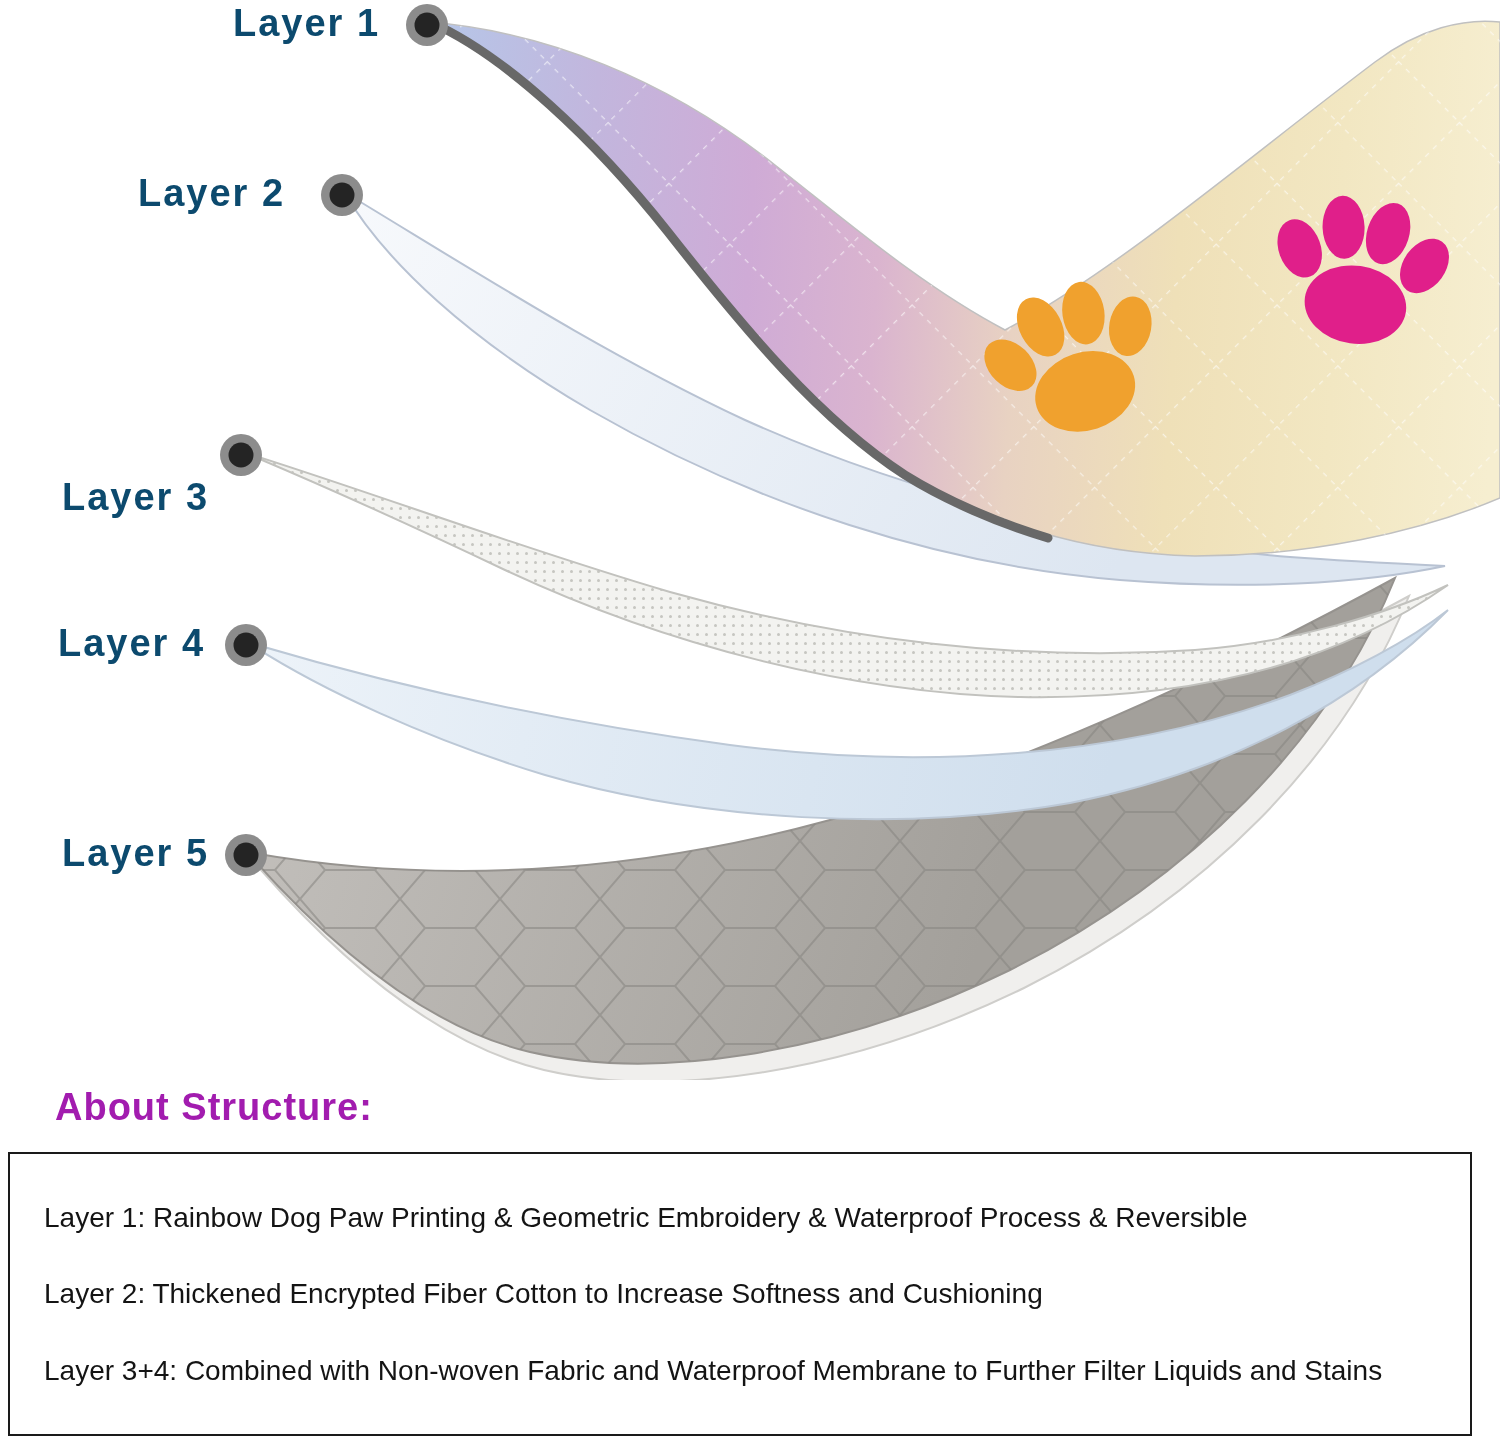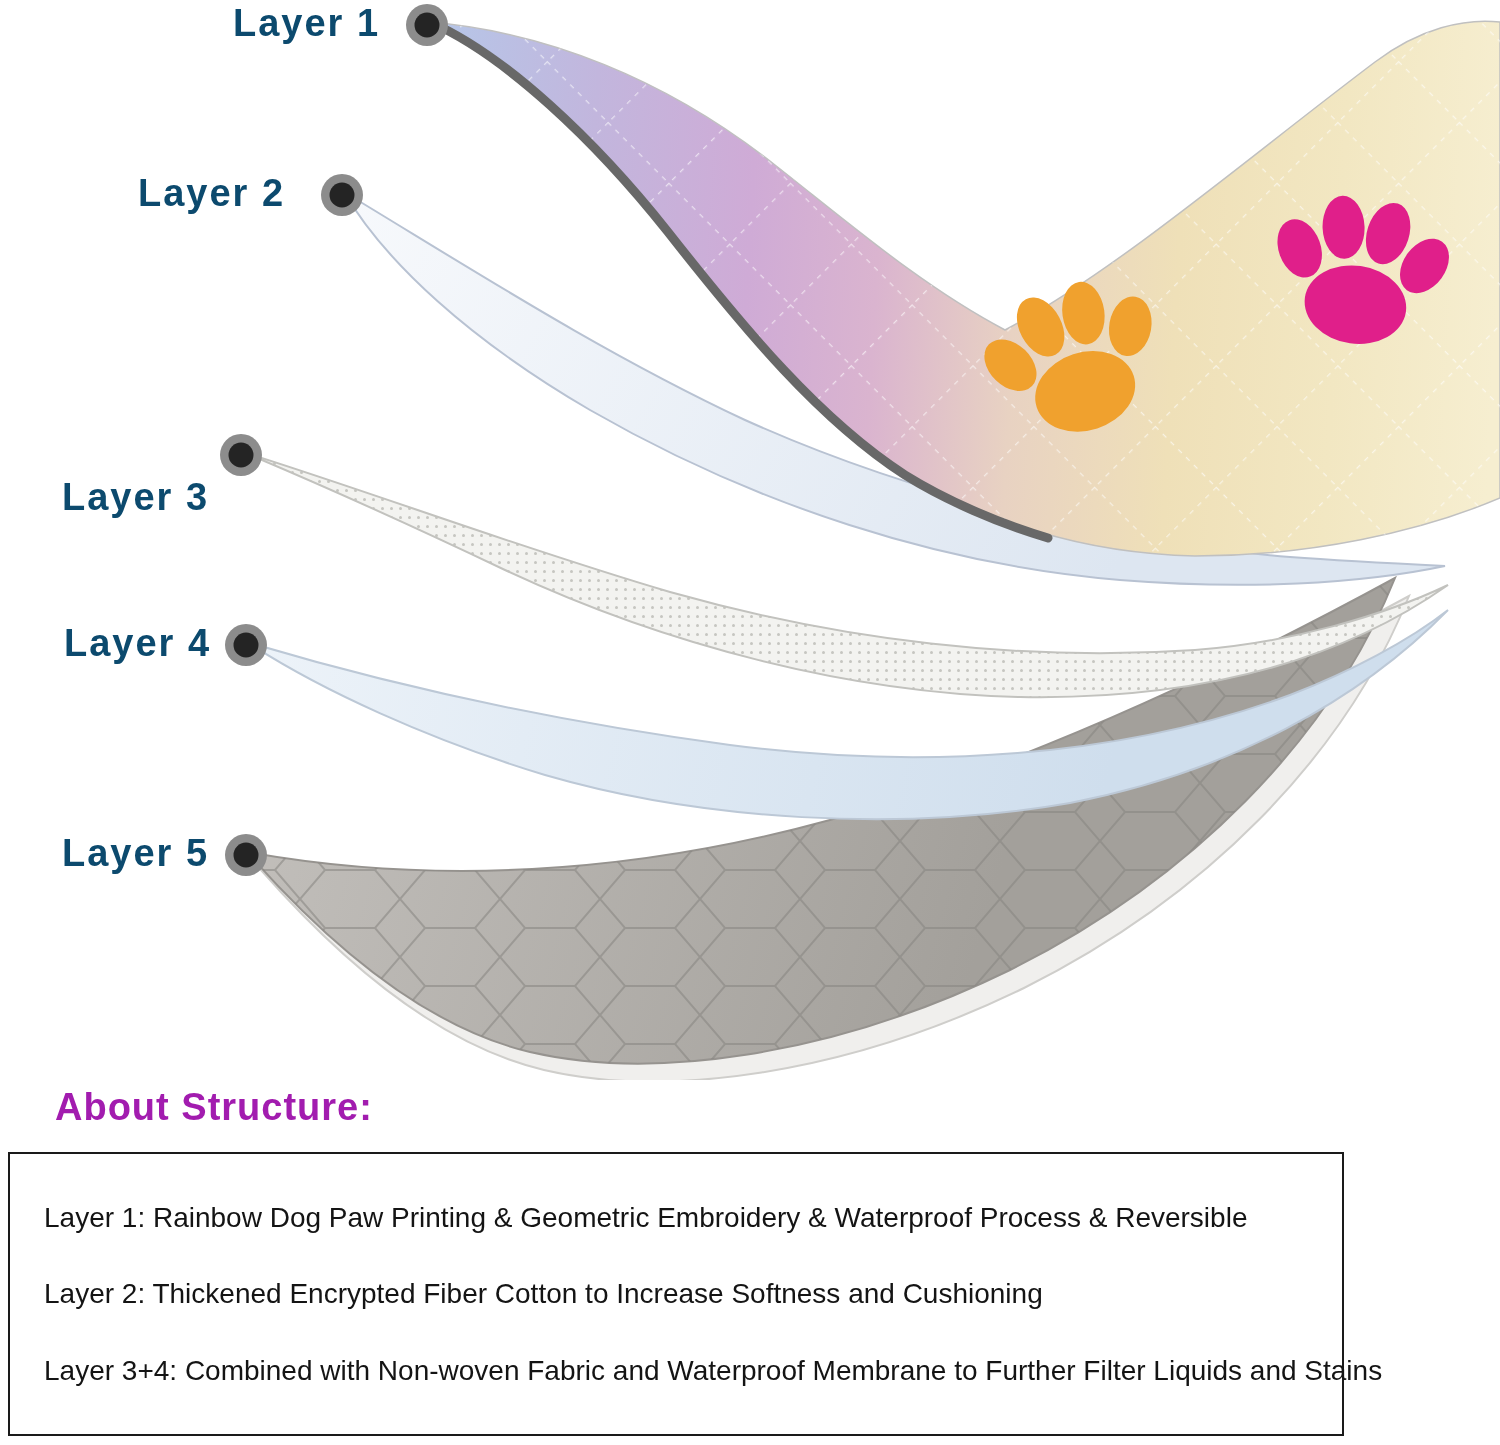--- a/index.html
+++ b/index.html
@@ -16,36 +16,36 @@
     position: absolute;
     font-size: 38px;
     font-weight: 700;
     color: #0c4a6e;
     letter-spacing: 2px;
     white-space: nowrap;
   }
   .lbl-1 { left: 233px; top: 2px; }
   .lbl-2 { left: 138px; top: 172px; text-align: right; }
   .lbl-3 { left: 62px;  top: 432px; margin-top: 44px; }
-  .lbl-4 { left: 64px;  top: 622px; }
+  .lbl-4 { left: 58px;  top: 622px; }
   .lbl-5 { left: 62px;  top: 832px; text-align: center; }
   .about-heading {
     position: absolute;
     left: 55px;
     top: 1086px;
     font-size: 38px;
     font-weight: 700;
     color: #a21caf;
     letter-spacing: 1px;
   }
   .about-box {
     position: absolute;
     left: 8px;
     top: 1152px;
-    width: 1336px;
+    width: 1464px;
     height: 284px;
     border: 2px solid #1a1a1a;
     box-sizing: border-box;
     display: flex;
     flex-direction: column;
     justify-content: space-evenly;
     padding: 4px 34px;
   }
   .about-line {
     font-size: 28px;

